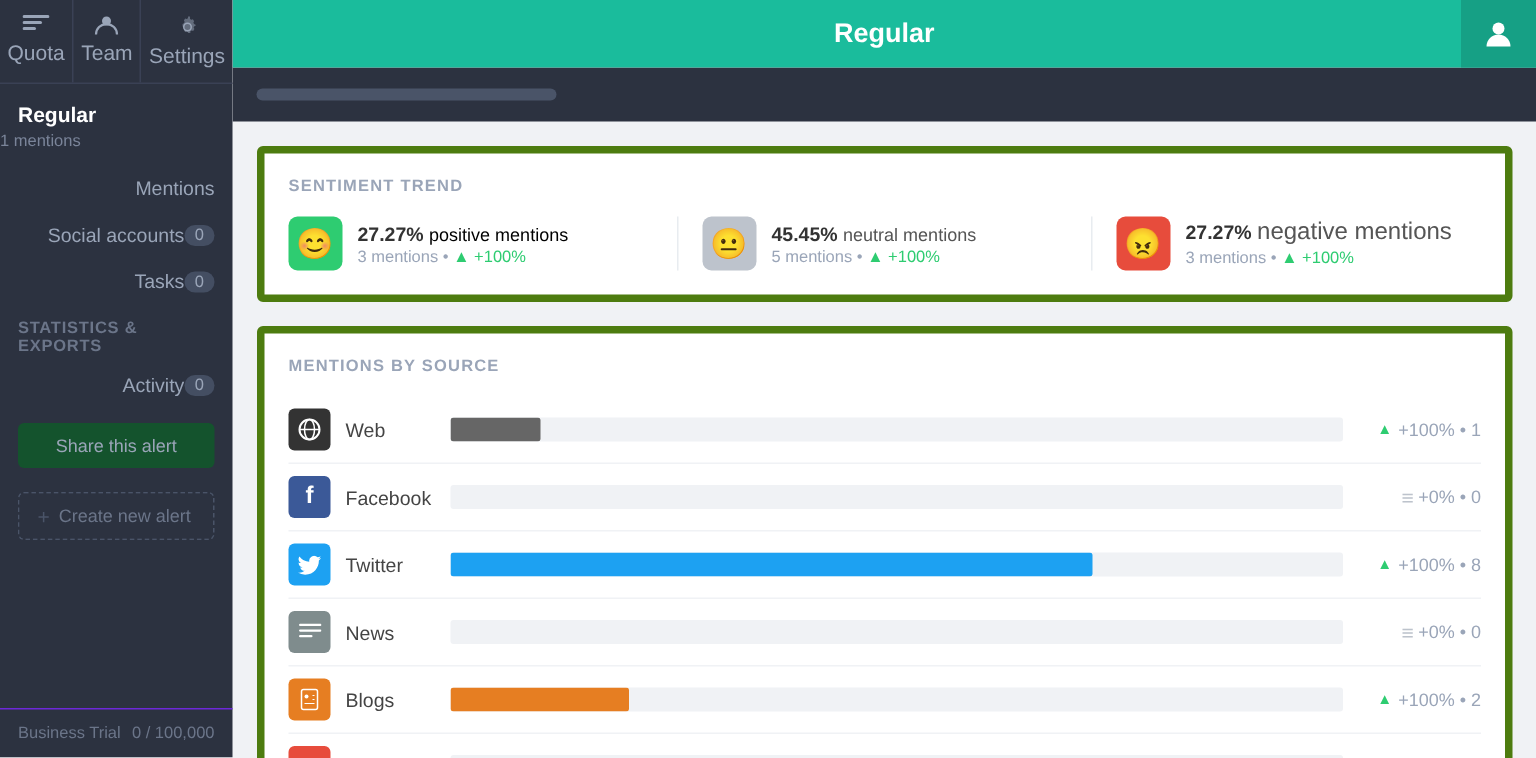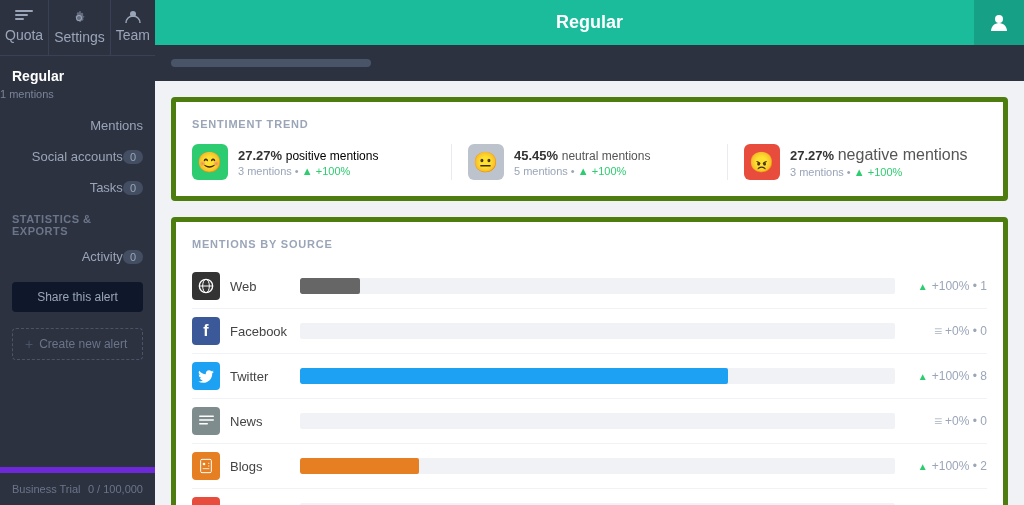--- a/index.html
+++ b/index.html
@@ -62,21 +62,21 @@
     .sidebar-section-title {
       padding: 10px 12px 4px;
       font-size: 11px;
       font-weight: bold;
       color: #6b7589;
       text-transform: uppercase;
       letter-spacing: 0.5px;
     }
     .share-alert-btn {
       margin: 10px 12px;
-      background: #0f172a;
+      background: #14532d;
       color: #9aa5b8;
       border: none;
       border-radius: 4px;
       padding: 8px 12px;
       font-size: 12px;
       cursor: pointer;
       text-align: center;
     }
     .create-new-btn {
       margin: 6px 12px;
@@ -88,21 +88,21 @@
       cursor: pointer;
       display: flex;
       align-items: center;
       gap: 6px;
     }
     .sidebar-footer {
       margin-top: auto;
       padding: 10px 12px;
       font-size: 11px;
       color: #6b7589;
-      border-top: 6px solid #6d28d9;
+      border-top: 1px solid #6d28d9;
       display: flex;
       justify-content: space-between;
     }
 
     
     #main {
       flex: 1;
       display: flex;
       flex-direction: column;
       height: 505px;
@@ -270,32 +270,32 @@
   <div class="sidebar-top-icons">
     <div class="sidebar-icon-btn">
       <svg width="18" height="14" viewBox="0 0 18 14" fill="none">
         <rect x="0" y="0" width="18" height="2" rx="1" fill="#9aa5b8"></rect>
         <rect x="0" y="4" width="13" height="2" rx="1" fill="#9aa5b8"></rect>
         <rect x="0" y="8" width="9" height="2" rx="1" fill="#9aa5b8"></rect>
       </svg>
       <span>Quota</span>
     </div>
     <div class="sidebar-icon-btn">
+      <svg width="18" height="14" viewBox="0 0 18 14" fill="#9aa5b8">
+        <circle cx="9" cy="4" r="3" fill="#9aa5b8"></circle>
+        <path d="M2 13c0-3.9 3.1-7 7-7s7 3.1 7 7" stroke="#9aa5b8" stroke-width="1.5" fill="none"></path>
+      </svg>
+      <span>Team</span>
+    </div>
+    <div class="sidebar-icon-btn">
       <svg width="16" height="16" viewBox="0 0 16 16" fill="#9aa5b8">
         <path d="M8 5a3 3 0 1 0 0 6 3 3 0 0 0 0-6zm0 5a2 2 0 1 1 0-4 2 2 0 0 1 0 4z"></path>
         <path d="M13.3 6.5l-.9-.5-.5-.9.5-.9-.8-1.4-1 .3-.9-.5V1H8.3v1.1l-.9.5-1-.3-.8 1.4.5.9-.5.9-.9.5v1.6l.9.5.5.9-.5.9.8 1.4 1-.3.9.5V12h1.6v-1.1l.9-.5 1 .3.8-1.4-.5-.9.5-.9.9-.5V6.5z" opacity="0.5"></path>
       </svg>
       <span>Settings</span>
-    </div>
-    <div class="sidebar-icon-btn">
-      <svg width="18" height="14" viewBox="0 0 18 14" fill="#9aa5b8">
-        <circle cx="9" cy="4" r="3" fill="#9aa5b8"></circle>
-        <path d="M2 13c0-3.9 3.1-7 7-7s7 3.1 7 7" stroke="#9aa5b8" stroke-width="1.5" fill="none"></path>
-      </svg>
-      <span>Team</span>
     </div>
   </div>
 
   <div class="sidebar-alert-title">Regular</div>
   <div class="sidebar-alert-subtitle">1 mentions</div>
 
   <div class="sidebar-nav-item">
     <span>Mentions</span>
   </div>
   <div class="sidebar-nav-item">

